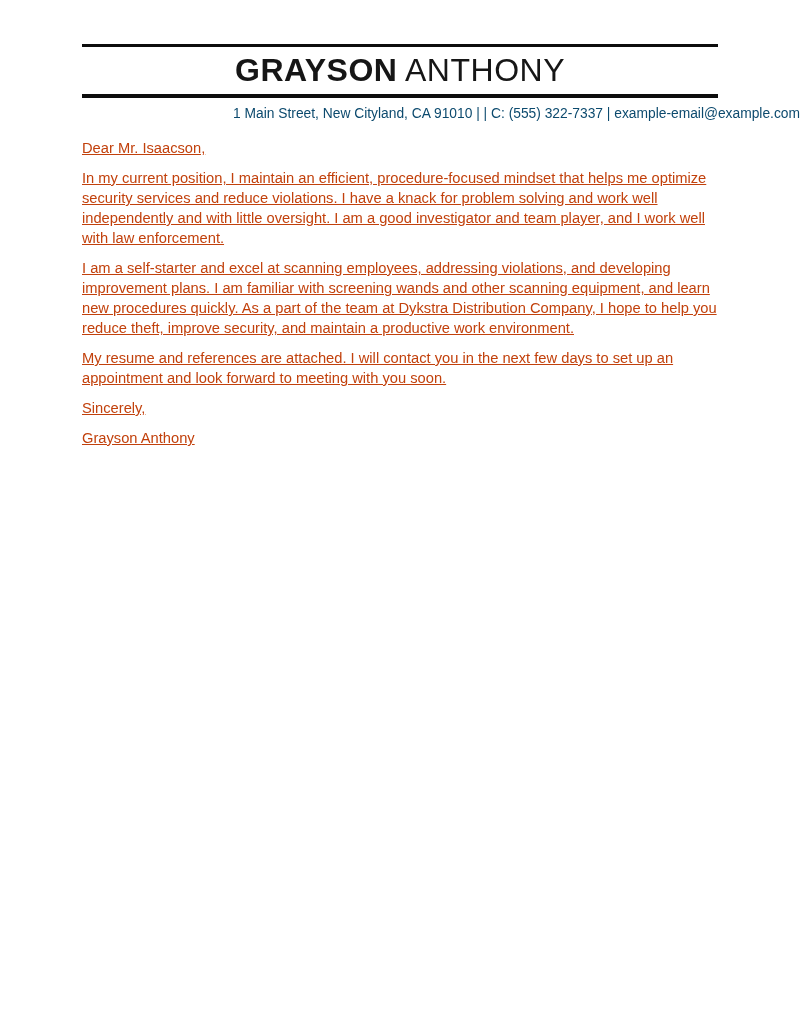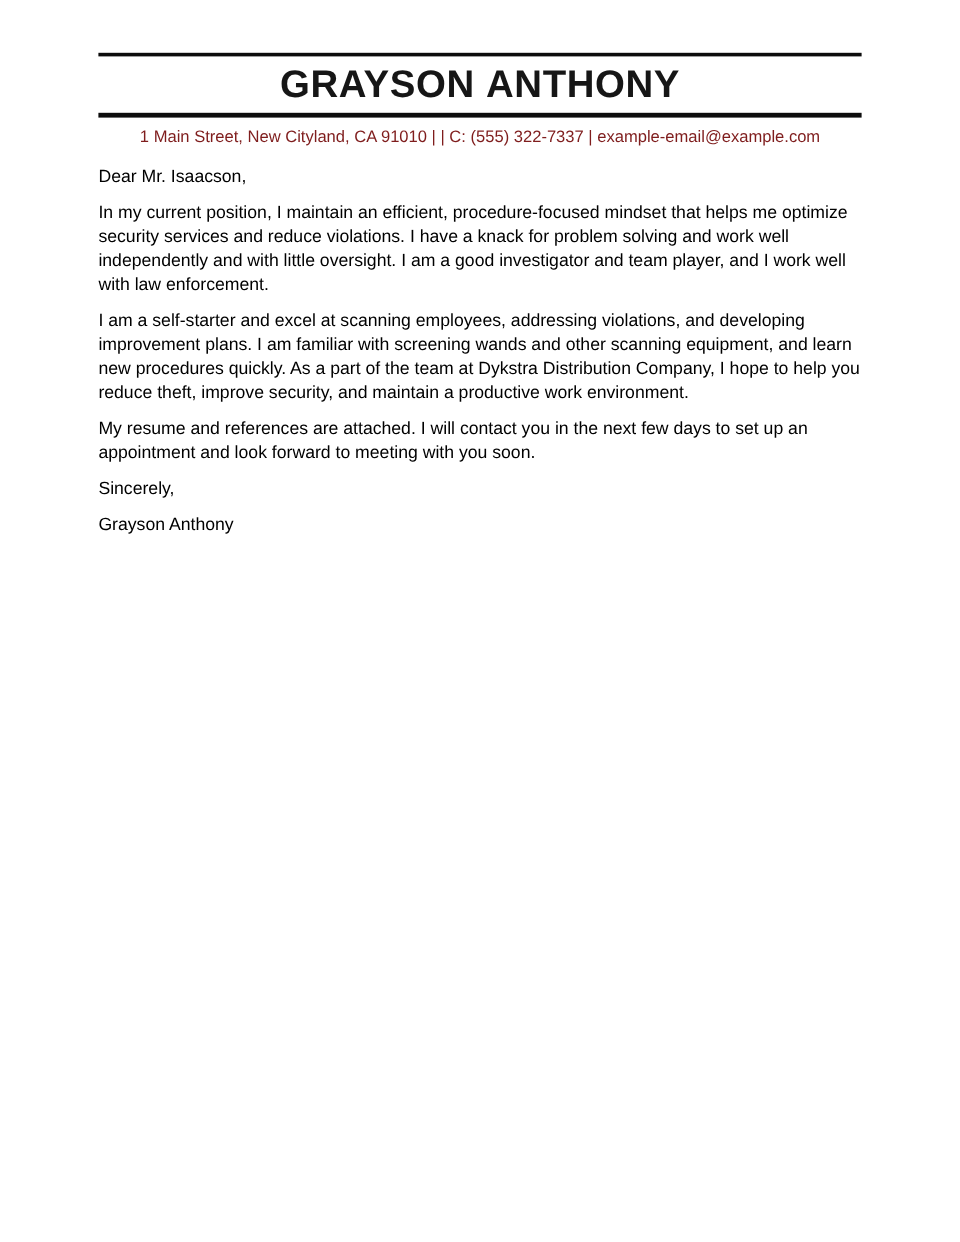--- a/index.html
+++ b/index.html
@@ -36,35 +36,36 @@
     line-height: 47px;
     height: 47px;
     letter-spacing: 0.5px;
     color: #161616;
     white-space: nowrap;
   }
   .name-first {
     font-weight: 700;
   }
   .name-last {
-    font-weight: 700;
+    font-weight: 400;
   }
   .contact-line {
     margin-top: 7px;
-    text-align: center;
+    text-align: right;
     font-size: 13.8px;
     line-height: 17px;
-    color: #7f1d1d;
+    color: #0c4a6e;
     white-space: nowrap;
   }
   .letter-body {
     margin: 16px 82px 0 82px;
     font-size: 14.7px;
     line-height: 20px;
-    color: #000000;
+    color: #c2410c;
+    text-decoration: underline;
   }
   .letter-body p {
     margin: 0 0 10px 0;
   }
   .salutation {
     margin-bottom: 10px;
   }
   .closing {
     margin-bottom: 0;
   }

